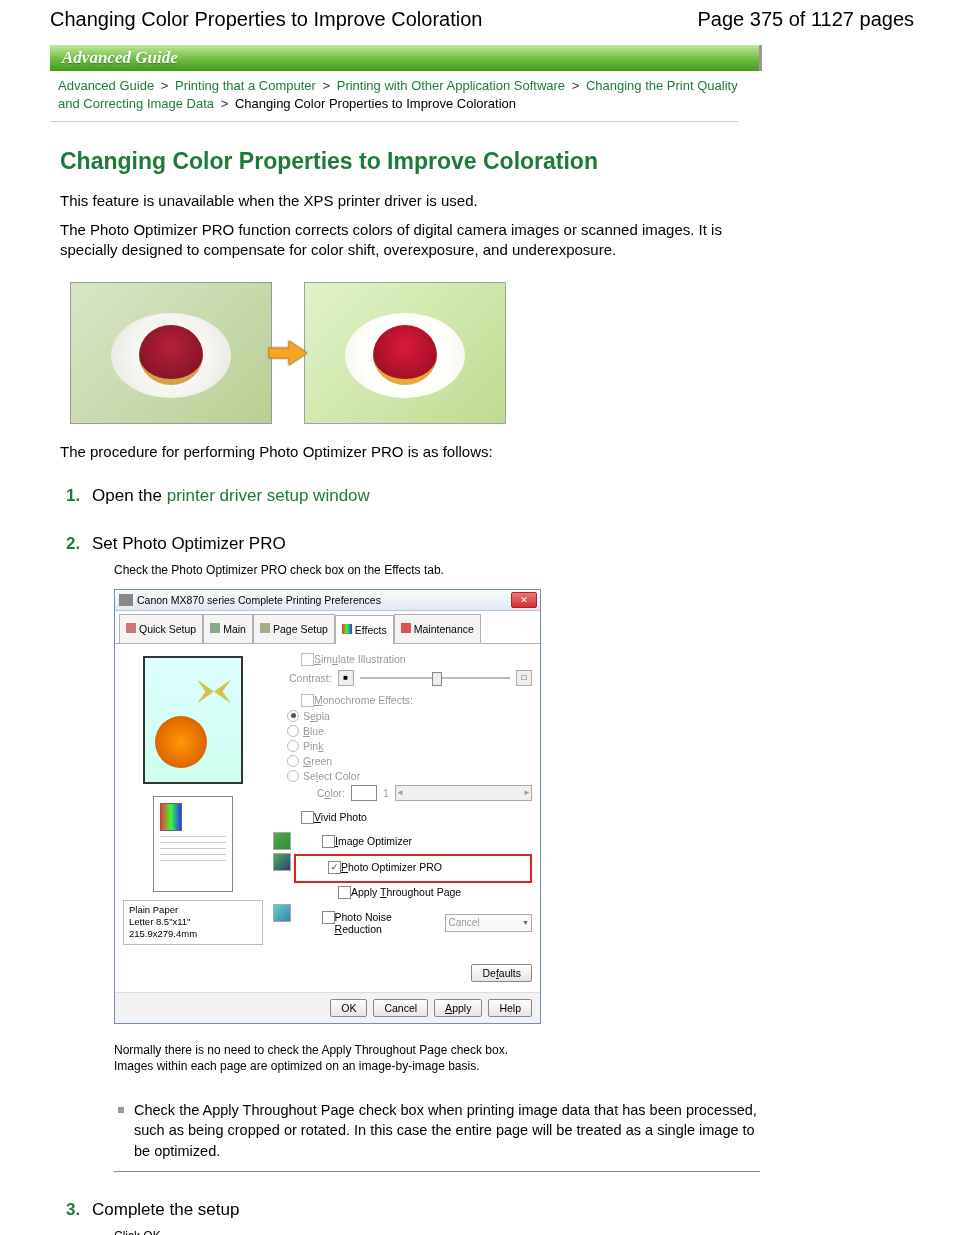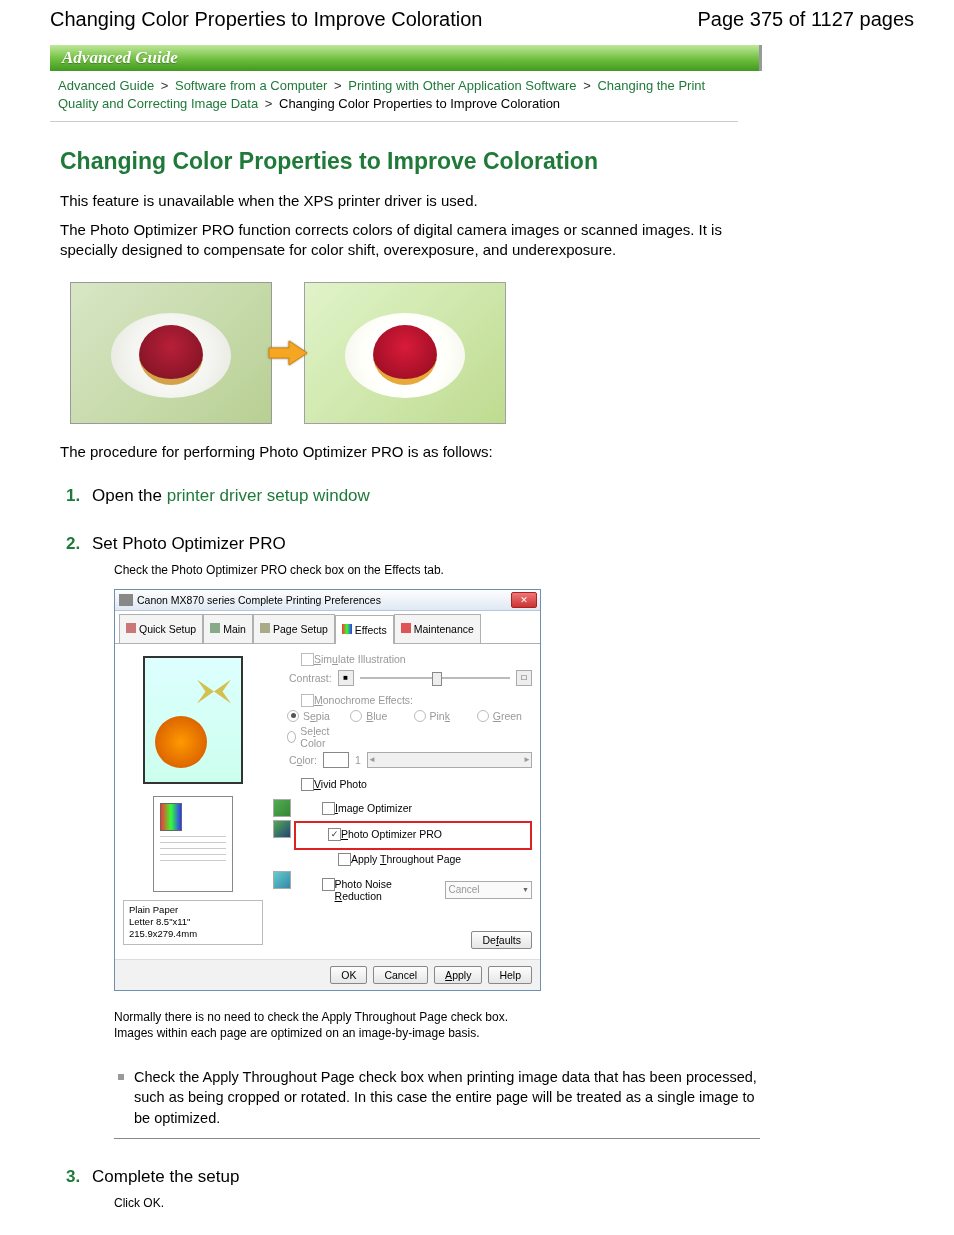--- a/index.html
+++ b/index.html
@@ -266,26 +266,26 @@
   .right-col { flex: 1; }
   .chk-row { display: flex; align-items: flex-start; margin: 3px 0; padding-left: 28px; }
   .chk { width: 11px; height: 11px; border: 1px solid #888; background: #fff; display: inline-flex; align-items: center; justify-content: center; font-size: 9px; color: #333; }
   .chk.dim { border-color: #bbb; }
   .lbl-dim { color: #999; }
   .indent { margin-left: 16px; }
   .slider-row { display: flex; align-items: center; gap: 6px; margin: 4px 0 8px 16px; }
   .slider-track { flex: 1; height: 2px; background: #bbb; position: relative; }
   .slider-thumb { position: absolute; top: -5px; left: 48%; width: 8px; height: 12px; background: #eee; border: 1px solid #888; }
   .slider-ico { width: 14px; height: 14px; border: 1px solid #aaa; background: #eee; display: flex; align-items: center; justify-content: center; font-size: 8px; }
-  .radio-grid { display: grid; grid-template-columns: 1fr 1fr 1fr 1fr; gap: 3px 8px; margin: 3px 0 3px 14px; }
+  .radio-grid { display: grid; grid-template-columns: 1fr; gap: 3px 8px; margin: 3px 0 3px 14px; }
   .radio-row { display: flex; align-items: center; gap: 4px; }
   .radio { width: 10px; height: 10px; border-radius: 50%; border: 1px solid #888; background: #fff; display: inline-flex; align-items: center; justify-content: center; }
   .radio.sel::after { content: ""; width: 5px; height: 5px; border-radius: 50%; background: #555; }
   .radio.dim { border-color: #bbb; }
-  .color-row { display: flex; align-items: center; gap: 6px; margin: 2px 0 10px 16px; }
+  .color-row { display: flex; align-items: center; gap: 6px; margin: 2px 0 10px 44px; }
   .color-box { width: 24px; height: 14px; border: 1px solid #888; background: #fff; }
   .scroll-row { flex: 1; height: 14px; border: 1px solid #aaa; background: #f0f0f0; display: flex; justify-content: space-between; align-items: center; font-size: 8px; }
   .ico-box { width: 16px; height: 16px; border: 1px solid #aaa; background: #d8e8d0; margin-right: 3px; flex-shrink: 0; display: flex; align-items: center; justify-content: center; }
   .row-with-ico { display: flex; align-items: flex-start; gap: 0px; margin: 2px 0; }
   .row-with-ico .inner { flex: 1; }
   .highlight-box { border: 2px solid #d22; padding: 2px 4px 4px 4px; margin: 1px 0; }
   .noise-row { display: flex; align-items: center; gap: 8px; margin-top: 4px; }
   .combo { border: 1px solid #aaa; height: 16px; width: 84px; background: #fafafa; display: flex; align-items: center; justify-content: space-between; padding: 0 2px; font-size: 10px; }
   .combo .arr { font-size: 7px; color: #666; }
   .defaults-row { display: flex; justify-content: flex-end; margin-top: 26px; }
@@ -300,21 +300,21 @@
   <div class="top-row">
     <div class="top-title">Changing Color Properties to Improve Coloration</div>
     <div class="page-num">Page 375 of 1127 pages</div>
   </div>
 
   <div class="adv-guide-banner">Advanced Guide</div>
 
   <div class="breadcrumb">
     <span class="link">Advanced Guide</span>
     <span class="sep">&gt;</span>
-    <span class="link">Software from a Computer</span>
+    <span class="link">Printing that a Computer</span>
     <span class="sep">&gt;</span>
     <span class="link">Printing with Other Application Software</span>
     <span class="sep">&gt;</span>
     <span class="link">Changing the Print Quality and Correcting Image Data</span>
     <span class="sep">&gt;</span>
     <span>Changing Color Properties to Improve Coloration</span>
   </div>
 
   <div class="content">
     <h1 class="section">Changing Color Properties to Improve Coloration</h1>

